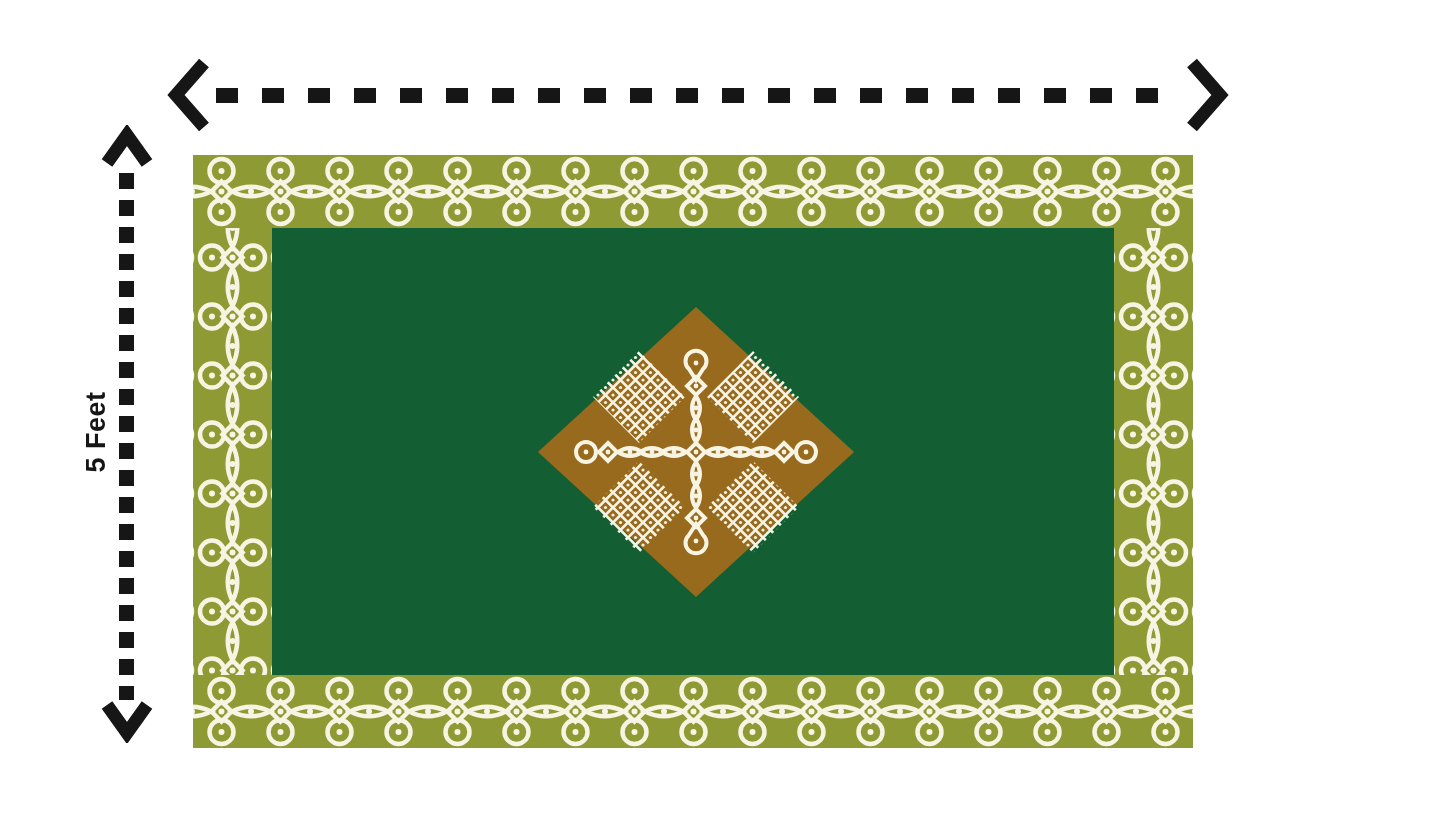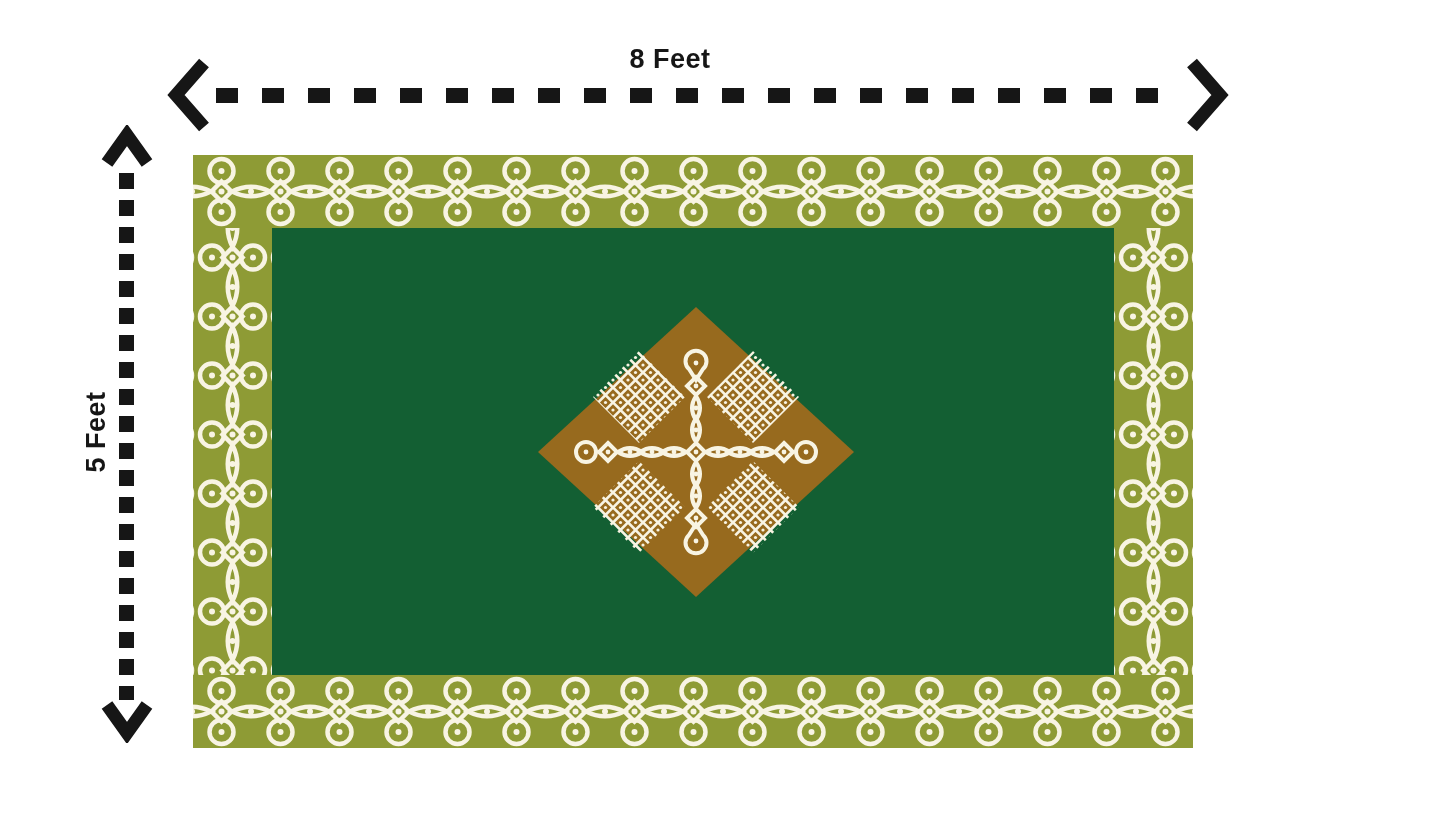--- a/index.html
+++ b/index.html
@@ -33,21 +33,20 @@
   .chev{position:absolute;}
   .chev polyline{fill:none;stroke:var(--arrow);stroke-width:13px;stroke-linecap:butt;stroke-linejoin:miter;}
 
   .mat-svg{position:absolute;left:193px;top:155px;width:1000px;height:593px;}
 </style>
 </head>
 <body>
 
 <div class="canvas">
 
-  <div class="dim-label h">8 Feet</div>
   <svg class="chev" style="left:166px;top:55px" width="52" height="80">
     <polyline points="38,8 10,40 38,72" stroke-width="14"></polyline>
   </svg>
   <div class="dash-h"></div>
   <svg class="chev" style="left:1178px;top:55px" width="52" height="80">
     <polyline points="14,8 42,40 14,72" stroke-width="14"></polyline>
   </svg>
 
   <div class="dim-label v">5 Feet</div>
   <svg class="chev" style="left:100px;top:125px" width="54" height="46">

